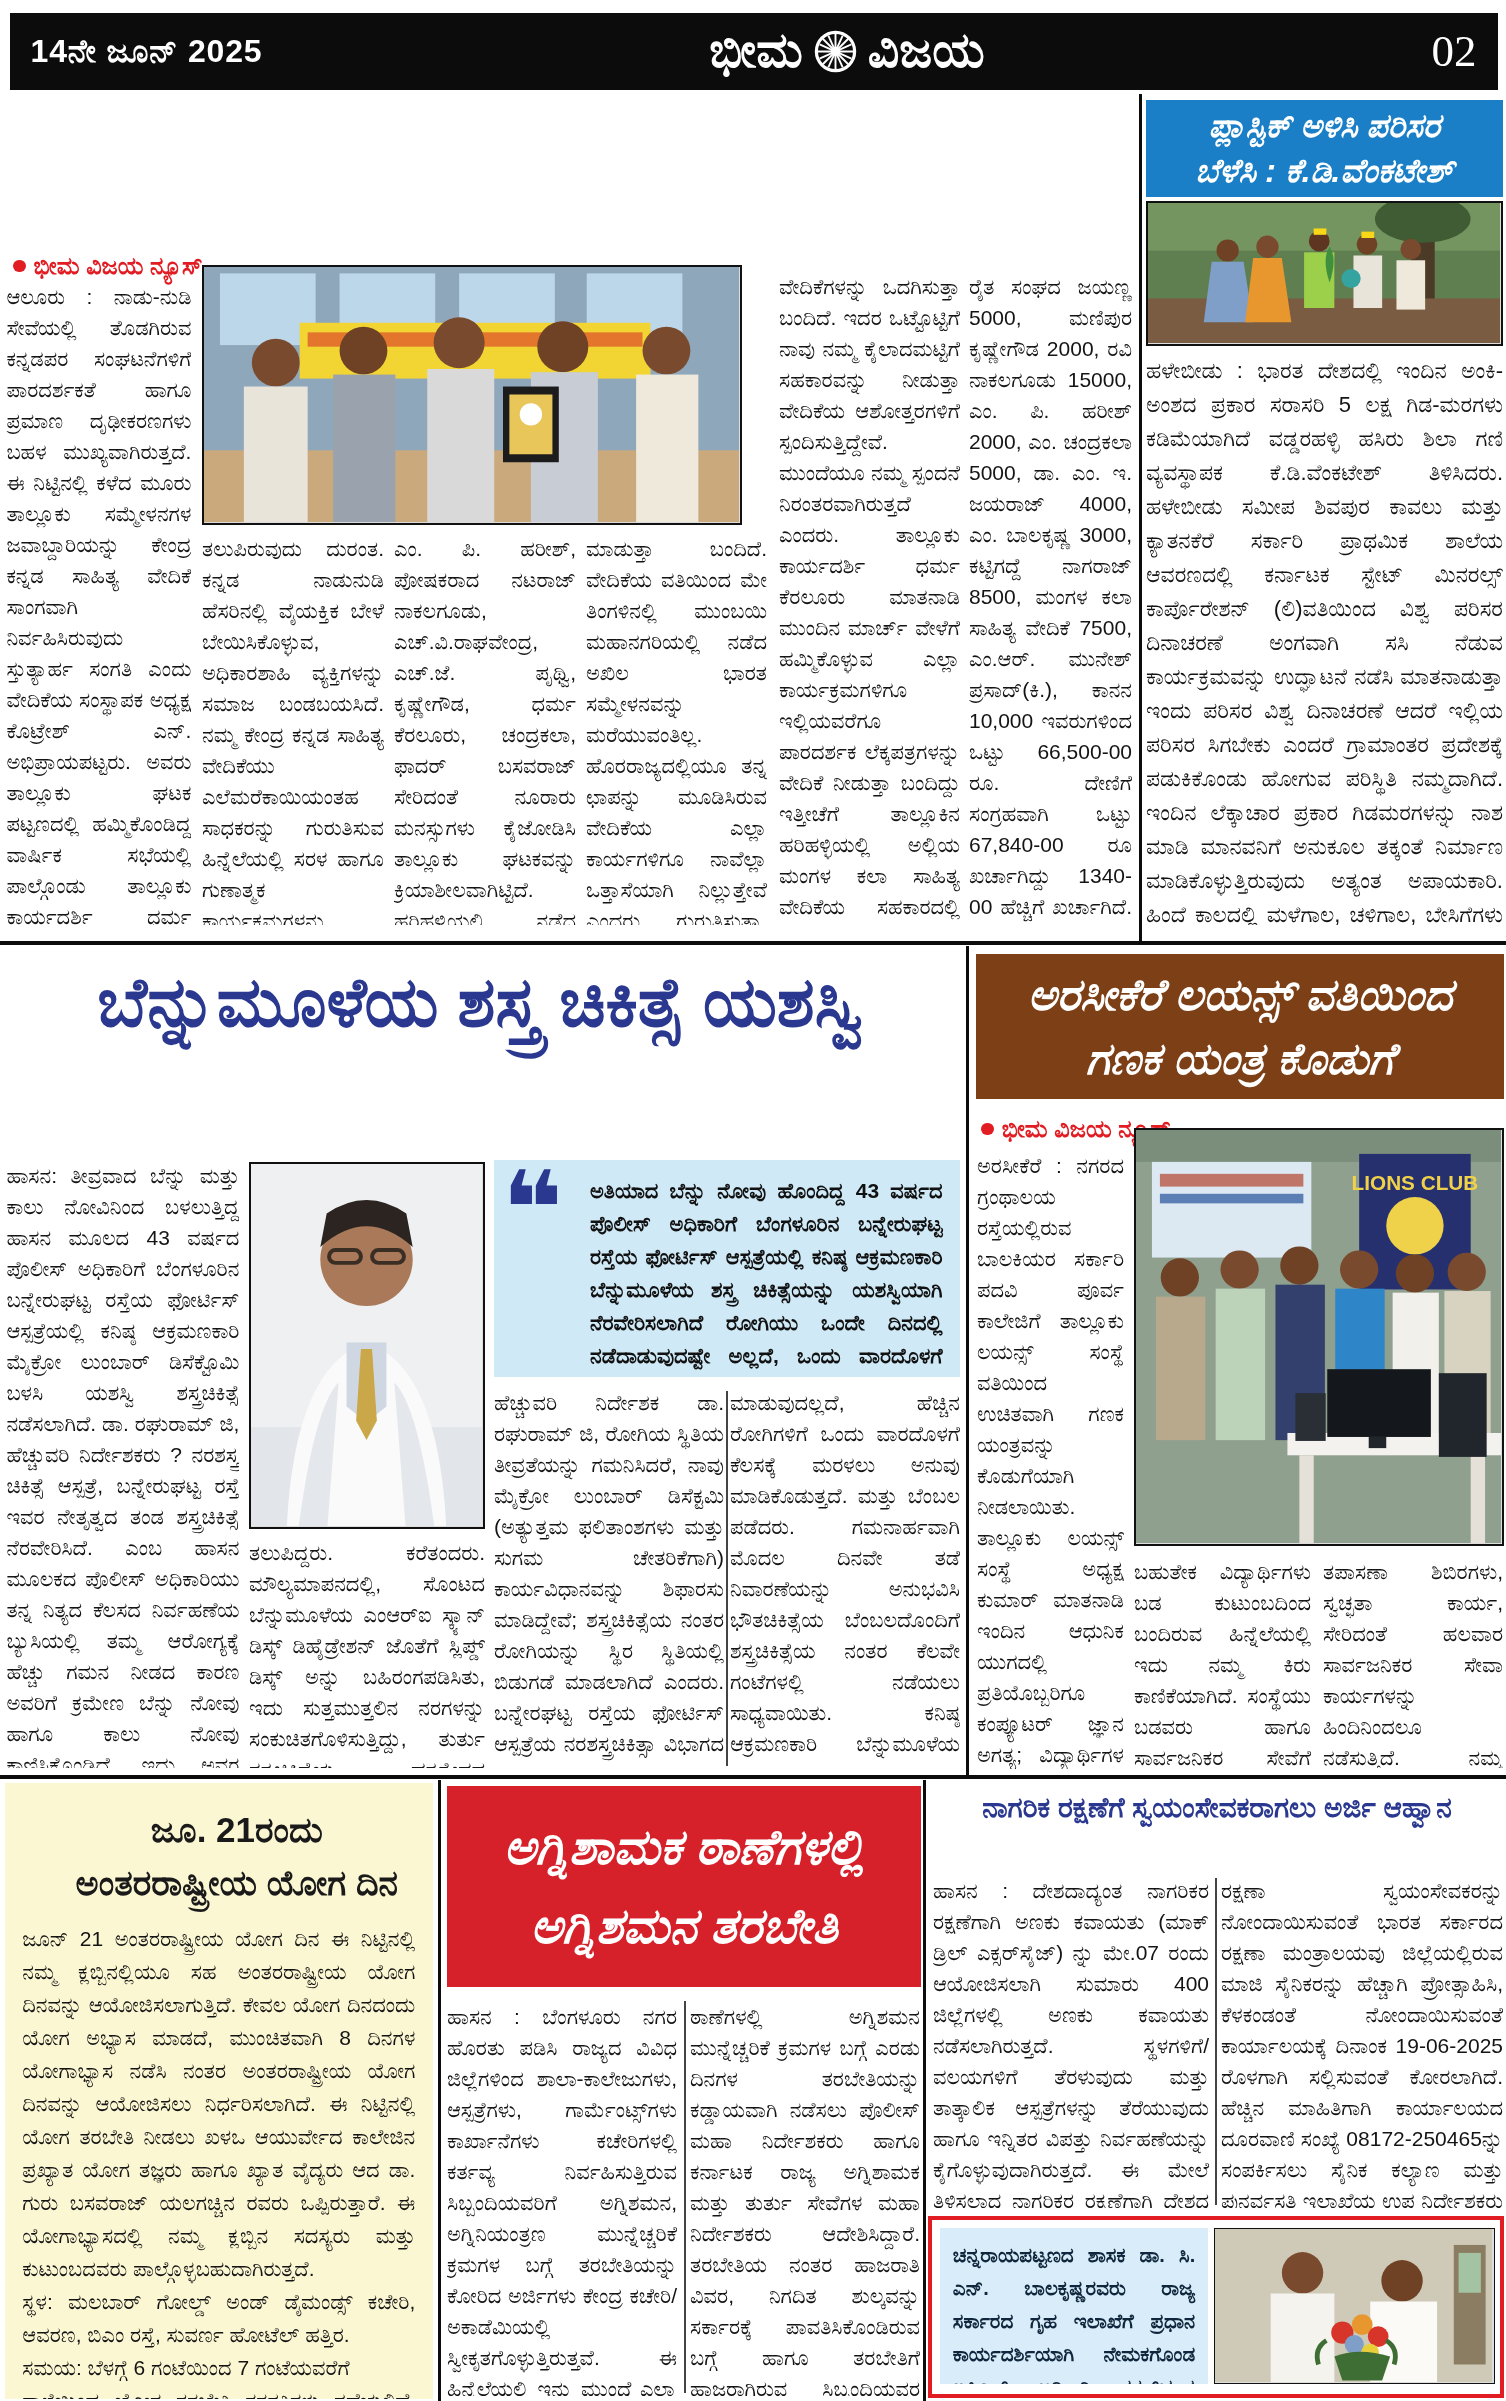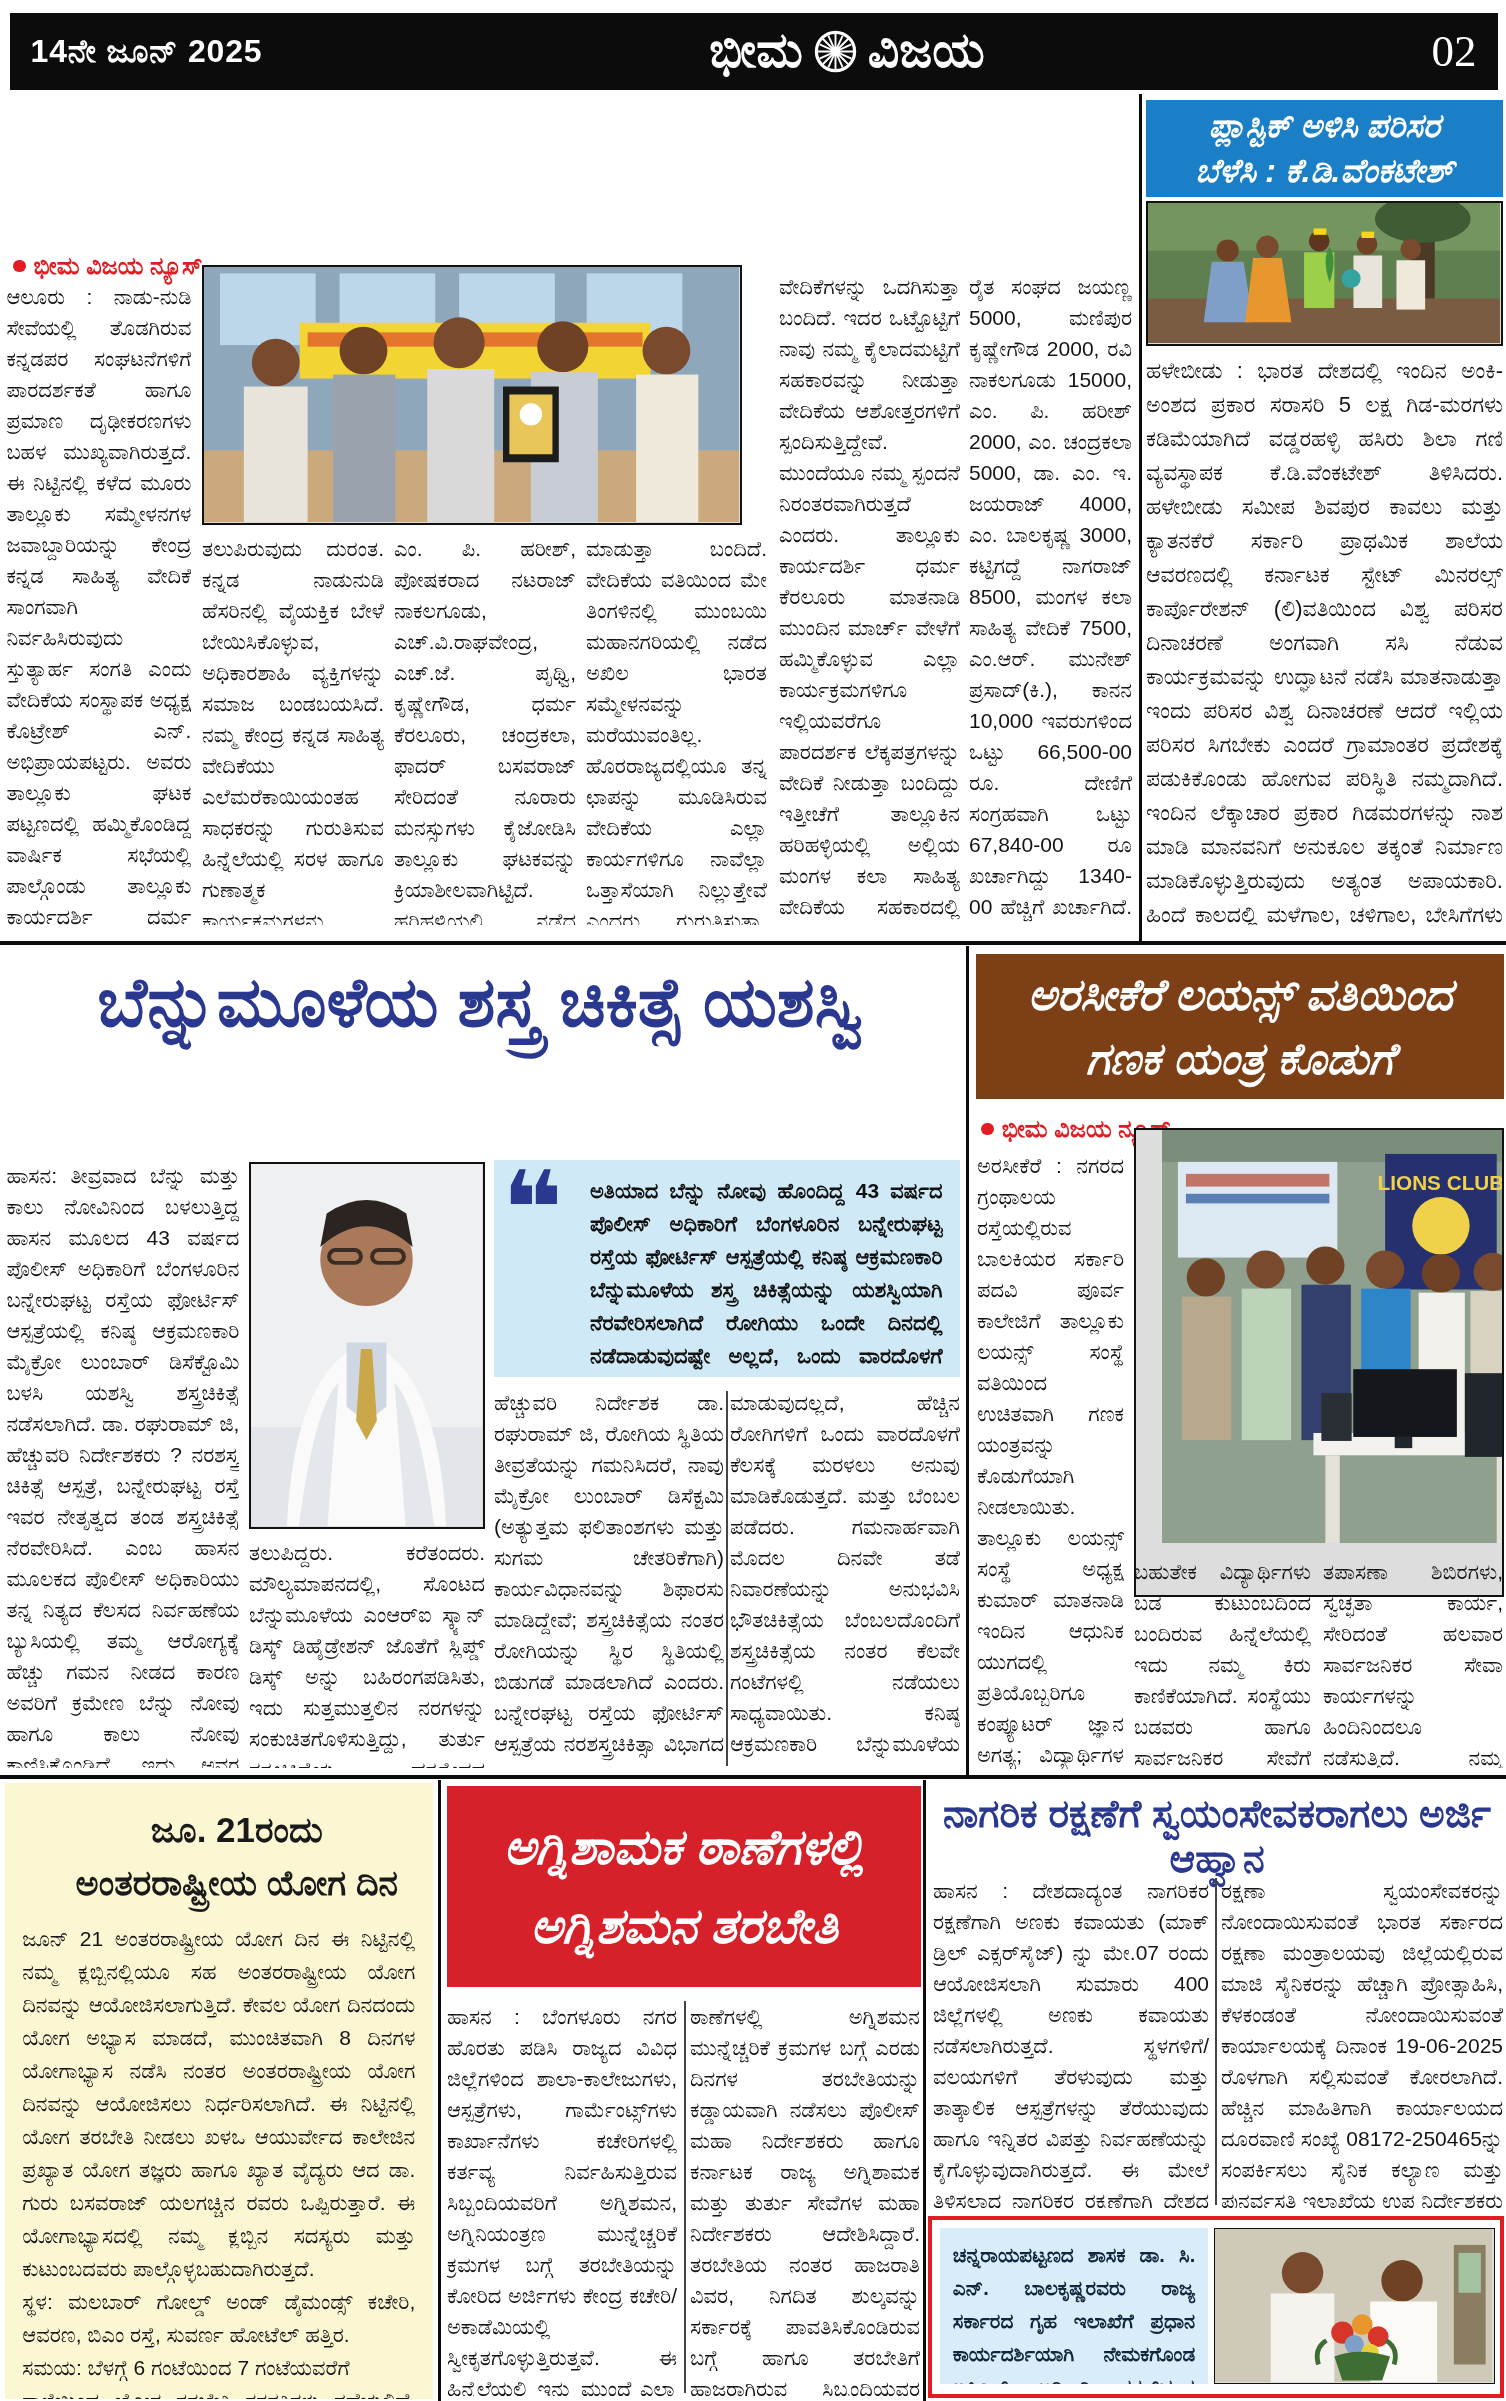--- a/index.html
+++ b/index.html
@@ -175,21 +175,21 @@
     <span>ಗಣಕ ಯಂತ್ರ ಕೊಡುಗೆ</span>
   </div>
 
   <div class="byline" style="left:981px;top:1115px;">
     <span class="dot"></span>
     <span>ಭೀಮ ವಿಜಯ ನ್ಯೂಸ್</span>
   </div>
 
   <div class="col" style="left:977px;top:1150px;width:147px;height:619px;">ಅರಸೀಕೆರೆ : ನಗರದ ಗ್ರಂಥಾಲಯ ರಸ್ತೆಯಲ್ಲಿರುವ ಬಾಲಕಿಯರ ಸರ್ಕಾರಿ ಪದವಿ ಪೂರ್ವ ಕಾಲೇಜಿಗೆ ತಾಲ್ಲೂಕು ಲಯನ್ಸ್ ಸಂಸ್ಥೆ ವತಿಯಿಂದ ಉಚಿತವಾಗಿ ಗಣಕ ಯಂತ್ರವನ್ನು ಕೊಡುಗೆಯಾಗಿ ನೀಡಲಾಯಿತು. ತಾಲ್ಲೂಕು ಲಯನ್ಸ್ ಸಂಸ್ಥೆ ಅಧ್ಯಕ್ಷ ಕುಮಾರ್ ಮಾತನಾಡಿ ಇಂದಿನ ಆಧುನಿಕ ಯುಗದಲ್ಲಿ ಪ್ರತಿಯೊಬ್ಬರಿಗೂ ಕಂಪ್ಯೂಟರ್ ಜ್ಞಾನ ಅಗತ್ಯ; ವಿದ್ಯಾರ್ಥಿಗಳ ಭವಿಷ್ಯಕ್ಕೆ ಇದು ಸಹಕಾರಿ ಎಂದರು. ಆಗಲಿ, ಸರ್ಕಾರಿ ಕಾಲೇಜುಗಳಲ್ಲಿ ವ್ಯಾಸಂಗ ಮಾಡುತ್ತಿರುವ</div>
 
-  <div class="photo" style="left:1134px;top:1128px;width:370px;height:469px;padding-left:26px;">
+  <div class="photo" style="left:1134px;top:1128px;width:370px;height:418px;">
     <svg width="365" height="413" viewBox="0 0 458 518" preserveAspectRatio="none">
       <rect width="458" height="518" fill="#8fa08f"></rect>
       <rect x="0" y="0" width="458" height="40" fill="#7b8d7b"></rect>
       <rect x="20" y="40" width="200" height="120" fill="#dce9f2"></rect>
       <rect x="30" y="55" width="180" height="16" fill="#b2452f" opacity="0.7"></rect>
       <rect x="30" y="80" width="180" height="12" fill="#24509a" opacity="0.7"></rect>
       <rect x="280" y="30" width="140" height="170" fill="#27306e"></rect>
       <text x="350" y="75" font-size="26" font-weight="bold" fill="#f0d24a" text-anchor="middle">LIONS CLUB</text>
       <circle cx="350" cy="120" r="36" fill="#f0d24a"></circle>
       <g>
@@ -239,21 +239,21 @@
   <div class="abs boxhead" style="left:447px;top:1786px;width:474px;height:201px;background:#d6212a;font-size:49px;line-height:1.6;">
     <span>ಅಗ್ನಿಶಾಮಕ ಠಾಣೆಗಳಲ್ಲಿ</span>
     <span>ಅಗ್ನಿಶಮನ ತರಬೇತಿ</span>
   </div>
   <div class="col" style="left:447px;top:2001px;width:230px;height:395px;">ಹಾಸನ : ಬೆಂಗಳೂರು ನಗರ ಹೊರತು ಪಡಿಸಿ ರಾಜ್ಯದ ವಿವಿಧ ಜಿಲ್ಲೆಗಳಿಂದ ಶಾಲಾ-ಕಾಲೇಜುಗಳು, ಆಸ್ಪತ್ರೆಗಳು, ಗಾರ್ಮೆಂಟ್ಸ್‌ಗಳು ಕಾರ್ಖಾನೆಗಳು ಕಚೇರಿಗಳಲ್ಲಿ ಕರ್ತವ್ಯ ನಿರ್ವಹಿಸುತ್ತಿರುವ ಸಿಬ್ಬಂದಿಯವರಿಗೆ ಅಗ್ನಿಶಮನ, ಅಗ್ನಿನಿಯಂತ್ರಣ ಮುನ್ನೆಚ್ಚರಿಕೆ ಕ್ರಮಗಳ ಬಗ್ಗೆ ತರಬೇತಿಯನ್ನು ಕೋರಿದ ಅರ್ಜಿಗಳು ಕೇಂದ್ರ ಕಚೇರಿ/ ಅಕಾಡೆಮಿಯಲ್ಲಿ ಸ್ವೀಕೃತಗೊಳ್ಳುತ್ತಿರುತ್ತವೆ. ಈ ಹಿನ್ನೆಲೆಯಲ್ಲಿ ಇನ್ನು ಮುಂದೆ ಎಲ್ಲಾ ಅಗ್ನಿಶಾಮಕ ಅಧಿಕಾರಿಗಳು ತಮ್ಮ ಜಿಲ್ಲಾ ವ್ಯಾಪ್ತಿಯಲ್ಲಿನ ಶಾಲಾ-ಕಾಲೇಜುಗಳು, ಆಸ್ಪತ್ರೆಗಳು, ಗಾರ್ಮೆಂಟ್ಸ್‌ಗಳು, ಕಾರ್ಖಾನೆಗಳಿಂದ ತರಬೇತಿ ಕೋರಿ ಅರ್ಜಿ ಬಂದಲ್ಲಿ ಅರ್ಜಿಯನ್ನು ಕೇಂದ್ರ ಕಚೇರಿ/ ಅಕಾಡೆಮಿಗೆ ಪತ್ರವ್ಯವಹಾರ ಮಾಡಲು ಸೂಚಿಸದೆ ಆಯಾಯ ಜಿಲ್ಲಾ ಅಗ್ನಿಶಾಮಕ ಅಧಿಕಾರಿಗಳು ಖುದ್ದು ಕ್ರಮ ಕೈಗೊಂಡು ತಮ್ಮ ಜಿಲ್ಲಾ ವ್ಯಾಪ್ತಿಯಲ್ಲಿನ ಅವಶ್ಯಕ ವಾಹನ/ಉಪಕರಣಗಳು ಹಾಗೂ ಅಧಿಕಾರಿ/ಸಿಬ್ಬಂದಿಗಳೊಂದಿಗೆ ಅಗ್ನಿಶಾಮಕ</div>
   <div class="col" style="left:690px;top:2001px;width:230px;height:395px;">ಠಾಣೆಗಳಲ್ಲಿ ಅಗ್ನಿಶಮನ ಮುನ್ನೆಚ್ಚರಿಕೆ ಕ್ರಮಗಳ ಬಗ್ಗೆ ಎರಡು ದಿನಗಳ ತರಬೇತಿಯನ್ನು ಕಡ್ಡಾಯವಾಗಿ ನಡೆಸಲು ಪೊಲೀಸ್ ಮಹಾ ನಿರ್ದೇಶಕರು ಹಾಗೂ ಕರ್ನಾಟಕ ರಾಜ್ಯ ಅಗ್ನಿಶಾಮಕ ಮತ್ತು ತುರ್ತು ಸೇವೆಗಳ ಮಹಾ ನಿರ್ದೇಶಕರು ಆದೇಶಿಸಿದ್ದಾರೆ. ತರಬೇತಿಯ ನಂತರ ಹಾಜರಾತಿ ವಿವರ, ನಿಗದಿತ ಶುಲ್ಕವನ್ನು ಸರ್ಕಾರಕ್ಕೆ ಪಾವತಿಸಿಕೊಂಡಿರುವ ಬಗ್ಗೆ ಹಾಗೂ ತರಬೇತಿಗೆ ಹಾಜರಾಗಿರುವ ಸಿಬ್ಬಂದಿಯವರ ವಿವರಗಳನ್ನು ಮತ್ತು ಪೋಟೋಗಳನ್ನು ಪಡೆದು ನಿಗದಿತ ನಮೂನೆಯಲ್ಲಿ ಸಮಾದೇಷ್ಟರು, ಆರ್.ಎ. ಮುಂಡ್ಕುರ್ ಅಗ್ನಿಶಾಮಕ ಮತ್ತು ತುರ್ತು ಸೇವಾ ಅಕಾಡೆಮಿ, ಬೆಂಗಳೂರು ರವರ ಕಚೇರಿಗೆ ಹಸ್ತಾಂತರಿಸುವುದು. ನಂತರದಲ್ಲಿ ಸಮಾದೇಷ್ಟರು ಪ್ರಮಾಣ ಪತ್ರಗಳನ್ನು ಆಯಾಯ ಜಿಲ್ಲಾ ಅಗ್ನಿಶಾಮಕ ಅಧಿಕಾರಿಗಳಿಗೆ ವಿತರಿಸಿ ಪಾಲನಾ ವರದಿಯನ್ನು ಈ ಕಚೇರಿಗೆ ಸಲ್ಲಿಸಲು ಪೊಲೀಸ್ ಮಹಾ ನಿರ್ದೇಶಕರು ಹಾಗೂ ಕರ್ನಾಟಕ ರಾಜ್ಯ ಅಗ್ನಿಶಾಮಕ ಮತ್ತು ತುರ್ತು ಸೇವೆಗಳ ಮಹಾ ನಿರ್ದೇಶಕರು ಸೂಚಿಸಿದ್ದಾರೆ.</div>
   <div class="rule-thin" style="left:684px;top:2001px;width:1.6px;height:392px;"></div>
 
   <div class="rule-v" style="left:923px;top:1780px;width:3.2px;height:622px;"></div>
 
-  <div class="abs h-blue" style="left:931px;top:1792px;width:572px;font-size:39px;">ನಾಗರಿಕ ರಕ್ಷಣೆಗೆ ಸ್ವಯಂಸೇವಕರಾಗಲು ಅರ್ಜಿ ಆಹ್ವಾನ</div>
+  <div class="abs h-blue" style="left:931px;top:1792px;width:572px;font-size:28px;">ನಾಗರಿಕ ರಕ್ಷಣೆಗೆ ಸ್ವಯಂಸೇವಕರಾಗಲು ಅರ್ಜಿ ಆಹ್ವಾನ</div>
 
   <div class="col" style="left:933px;top:1875px;width:276px;height:333px;">ಹಾಸನ : ದೇಶದಾದ್ಯಂತ ನಾಗರಿಕರ ರಕ್ಷಣೆಗಾಗಿ ಅಣಕು ಕವಾಯತು (ಮಾಕ್ ಡ್ರಿಲ್ ಎಕ್ಸರ್‌ಸೈಜ್) ನ್ನು ಮೇ.07 ರಂದು ಆಯೋಜಿಸಲಾಗಿ ಸುಮಾರು 400 ಜಿಲ್ಲೆಗಳಲ್ಲಿ ಅಣಕು ಕವಾಯತು ನಡೆಸಲಾಗಿರುತ್ತದೆ. ಸ್ಥಳಗಳಿಗೆ/ವಲಯಗಳಿಗೆ ತೆರಳುವುದು ಮತ್ತು ತಾತ್ಕಾಲಿಕ ಆಸ್ಪತ್ರೆಗಳನ್ನು ತೆರೆಯುವುದು ಹಾಗೂ ಇನ್ನಿತರ ವಿಪತ್ತು ನಿರ್ವಹಣೆಯನ್ನು ಕೈಗೊಳ್ಳುವುದಾಗಿರುತ್ತದೆ. ಈ ಮೇಲೆ ತಿಳಿಸಲಾದ ನಾಗರಿಕರ ರಕ್ಷಣೆಗಾಗಿ ದೇಶದ ಇನ್ನಿತರ ಜಿಲ್ಲೆಗಳಲ್ಲಿಯೂ ಸಹ ನಾಗರಿಕ</div>
   <div class="col" style="left:1221px;top:1875px;width:282px;height:333px;">ರಕ್ಷಣಾ ಸ್ವಯಂಸೇವಕರನ್ನು ನೋಂದಾಯಿಸುವಂತೆ ಭಾರತ ಸರ್ಕಾರದ ರಕ್ಷಣಾ ಮಂತ್ರಾಲಯವು ಜಿಲ್ಲೆಯಲ್ಲಿರುವ ಮಾಜಿ ಸೈನಿಕರನ್ನು ಹೆಚ್ಚಾಗಿ ಪ್ರೋತ್ಸಾಹಿಸಿ, ಕೆಳಕಂಡಂತೆ ನೋಂದಾಯಿಸುವಂತೆ ಕಾರ್ಯಾಲಯಕ್ಕೆ ದಿನಾಂಕ 19-06-2025 ರೊಳಗಾಗಿ ಸಲ್ಲಿಸುವಂತೆ ಕೋರಲಾಗಿದೆ. ಹೆಚ್ಚಿನ ಮಾಹಿತಿಗಾಗಿ ಕಾರ್ಯಾಲಯದ ದೂರವಾಣಿ ಸಂಖ್ಯೆ 08172-250465ನ್ನು ಸಂಪರ್ಕಿಸಲು ಸೈನಿಕ ಕಲ್ಯಾಣ ಮತ್ತು ಪುನರ್ವಸತಿ ಇಲಾಖೆಯ ಉಪ ನಿರ್ದೇಶಕರು ತಿಳಿಸಿದ್ದಾರೆ.</div>
   <div class="rule-thin" style="left:1215px;top:1878px;width:1.6px;height:327px;"></div>
 
   <div class="redbox-cap" style="left:928px;top:2216px;width:576px;height:182px;">
     <div class="capblue" style="left:8px;top:8px;width:268px;height:156px;">ಚನ್ನರಾಯಪಟ್ಟಣದ ಶಾಸಕ ಡಾ. ಸಿ. ಎನ್. ಬಾಲಕೃಷ್ಣರವರು ರಾಜ್ಯ ಸರ್ಕಾರದ ಗೃಹ ಇಲಾಖೆಗೆ ಪ್ರಧಾನ ಕಾರ್ಯದರ್ಶಿಯಾಗಿ ನೇಮಕಗೊಂಡ ಐಪಿಎಸ್ ಅಧಿಕಾರಿ ಶರತ್‌ಚಂದ್ರ ಅವರನ್ನು ಅಭಿನಂದಿಸಿದರು. ಈ ಹಿಂದೆ ಶರತ್‌ಚಂದ್ರರವರು ಹಾಸನ ಜಿಲ್ಲಾ ಪೊಲೀಸ್ ವರಿಷ್ಠಾಧಿಕಾರಿಯಾಗಿ ಕರ್ತವ್ಯ ನಿರ್ವಹಿಸಿದ್ದರು.</div>
     <div class="photo" style="left:282px;top:8px;width:281px;height:156px;border-width:1.6px;">
       <svg width="277" height="153" viewBox="0 0 348 192" preserveAspectRatio="none">
         <rect width="348" height="192" fill="#cfc9b8"></rect>

